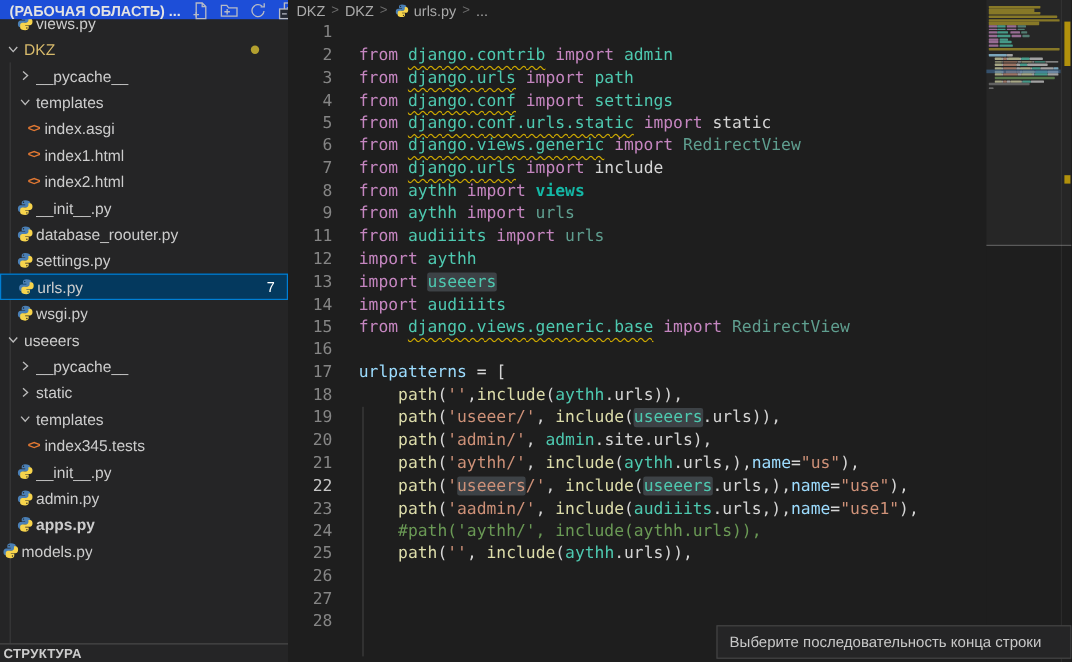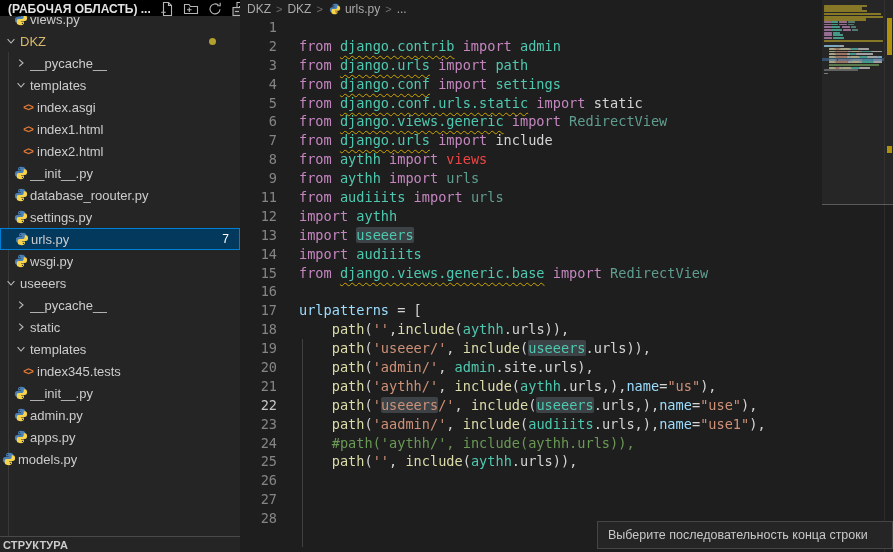--- a/index.html
+++ b/index.html
@@ -1,21 +1,21 @@
 <!DOCTYPE html>
 <html><head>
 <meta charset="utf-8">
 <style>
   html,body{margin:0;padding:0;background:#1e1e1e;}
   body{width:893px;height:552px;overflow:hidden;position:relative;
        font-family:"Liberation Sans",sans-serif;-webkit-font-smoothing:antialiased;}
 
   
   #sidebar{position:absolute;left:0;top:0;width:240px;height:552px;background:#252526;overflow:hidden;}
-  #sb-header{position:absolute;left:0;top:0;width:240px;height:16px;background:#000000;z-index:5;
+  #sb-header{position:absolute;left:0;top:0;width:240px;height:16px;background:#1d4ed8;z-index:5;
              display:flex;align-items:center;padding:1px 4px 0 8px;box-sizing:border-box;}
   #sb-title{font-size:12px;font-weight:bold;color:#e3e3e3;white-space:nowrap;flex:0 1 auto;}
   .sb-actions{display:flex;margin-left:8px;gap:8px;align-items:center;}
   .sb-act{width:16px;height:16px;cursor:pointer;opacity:.92;}
   .sb-act svg{stroke:#c5c5c5;fill:none;stroke-width:1.1px;}
 
   #tree{position:absolute;left:0;top:8px;width:240px;z-index:1;}
   .tguide{position:absolute;left:8px;top:44px;width:1px;height:490px;background:rgba(255,255,255,0.09);}
   .trow{height:22px;display:flex;align-items:center;font-size:13px;color:#cccccc;cursor:pointer;
         position:relative;box-sizing:border-box;white-space:nowrap;}
@@ -245,21 +245,21 @@
       </div>
       <div class="trow" style="padding-left: 12px;">
         <span class="ficon">
           <svg width="14" height="14" viewBox="0 0 14 14">
             <path fill="#4a7fb5" d="M7 .8C5.2.8 4.1 1.6 4.1 2.9v1.6H7v.5H3.1C1.8 5 .9 6.1.9 7.9c0 1.7.8 2.8 2.1 2.8h1.3V9.1c0-1.2 1-2.1 2.2-2.1h2.9c1 0 1.8-.8 1.8-1.8V2.9C11.2 1.6 9.5.8 7 .8zM5.6 2a.6.6 0 1 1 0 1.2.6.6 0 0 1 0-1.2z"></path>
             <path fill="#f7d44c" d="M7 13.2c1.8 0 2.9-.8 2.9-2.1V9.5H7V9h3.9c1.3 0 2.2-1.1 2.2-2.9 0-1.7-.8-2.8-2.1-2.8H9.7v1.6c0 1.2-1 2.1-2.2 2.1H4.6c-1 0-1.8.8-1.8 1.8v2.3c0 1.3 1.7 2.1 4.2 2.1zm1.4-1.2a.6.6 0 1 1 0-1.2.6.6 0 0 1 0 1.2z"></path>
           </svg>
         </span>
         <span class="tlabel">admin.py</span>
       </div>
-      <div class="trow" style="padding-left: 12px;">
+      <div class="trow" style="padding-left: 12px; font-weight: bold;">
         <span class="ficon">
           <svg width="14" height="14" viewBox="0 0 14 14">
             <path fill="#4a7fb5" d="M7 .8C5.2.8 4.1 1.6 4.1 2.9v1.6H7v.5H3.1C1.8 5 .9 6.1.9 7.9c0 1.7.8 2.8 2.1 2.8h1.3V9.1c0-1.2 1-2.1 2.2-2.1h2.9c1 0 1.8-.8 1.8-1.8V2.9C11.2 1.6 9.5.8 7 .8zM5.6 2a.6.6 0 1 1 0 1.2.6.6 0 0 1 0-1.2z"></path>
             <path fill="#f7d44c" d="M7 13.2c1.8 0 2.9-.8 2.9-2.1V9.5H7V9h3.9c1.3 0 2.2-1.1 2.2-2.9 0-1.7-.8-2.8-2.1-2.8H9.7v1.6c0 1.2-1 2.1-2.2 2.1H4.6c-1 0-1.8.8-1.8 1.8v2.3c0 1.3 1.7 2.1 4.2 2.1zm1.4-1.2a.6.6 0 1 1 0-1.2.6.6 0 0 1 0 1.2z"></path>
           </svg>
         </span>
         <span class="tlabel">apps.py</span>
       </div>
       <div class="trow" style="">
         <span class="ficon">
@@ -302,21 +302,21 @@
     </div>
   <div id="code">
     <div id="indent-guide" style="left: 62px; top: 321.3px; height: 207.9px;"></div>
   <div class="cl"><span class="ln">1</span><span class="lc"></span></div>
       <div class="cl"><span class="ln">2</span><span class="lc"><span style="color: rgb(197, 134, 192);">from </span><span class="sq" style="color: rgb(78, 201, 176);">django.contrib</span><span style="color: rgb(212, 212, 212);"> </span><span style="color: rgb(197, 134, 192);">import</span><span style="color: rgb(212, 212, 212);"> </span><span style="color: rgb(78, 201, 176);">admin</span></span></div>
       <div class="cl"><span class="ln">3</span><span class="lc"><span style="color: rgb(197, 134, 192);">from </span><span class="sq" style="color: rgb(78, 201, 176);">django.urls</span><span style="color: rgb(212, 212, 212);"> </span><span style="color: rgb(197, 134, 192);">import</span><span style="color: rgb(212, 212, 212);"> </span><span style="color: rgb(78, 201, 176);">path</span></span></div>
       <div class="cl"><span class="ln">4</span><span class="lc"><span style="color: rgb(197, 134, 192);">from </span><span class="sq" style="color: rgb(78, 201, 176);">django.conf</span><span style="color: rgb(212, 212, 212);"> </span><span style="color: rgb(197, 134, 192);">import</span><span style="color: rgb(212, 212, 212);"> </span><span style="color: rgb(78, 201, 176);">settings</span></span></div>
       <div class="cl"><span class="ln">5</span><span class="lc"><span style="color: rgb(197, 134, 192);">from </span><span class="sq" style="color: rgb(78, 201, 176);">django.conf.urls.static</span><span style="color: rgb(212, 212, 212);"> </span><span style="color: rgb(197, 134, 192);">import</span><span style="color: rgb(212, 212, 212);"> </span><span style="color: rgb(212, 212, 212);">static</span></span></div>
       <div class="cl"><span class="ln">6</span><span class="lc"><span style="color: rgb(197, 134, 192);">from </span><span class="sq" style="color: rgb(78, 201, 176);">django.views.generic</span><span style="color: rgb(212, 212, 212);"> </span><span style="color: rgb(197, 134, 192);">import</span><span style="color: rgb(212, 212, 212);"> </span><span style="color: rgb(95, 158, 143);">RedirectView</span></span></div>
       <div class="cl"><span class="ln">7</span><span class="lc"><span style="color: rgb(197, 134, 192);">from </span><span class="sq" style="color: rgb(78, 201, 176);">django.urls</span><span style="color: rgb(212, 212, 212);"> </span><span style="color: rgb(197, 134, 192);">import</span><span style="color: rgb(212, 212, 212);"> </span><span style="color: rgb(212, 212, 212);">include</span></span></div>
-      <div class="cl"><span class="ln">8</span><span class="lc"><span style="color: rgb(197, 134, 192);">from </span><span style="color: rgb(78, 201, 176);">aythh</span><span style="color: rgb(212, 212, 212);"> </span><span style="color: rgb(197, 134, 192);">import</span><span style="color: rgb(212, 212, 212);"> </span><span style="color: #ef4444;">views</span></span></div>
+      <div class="cl"><span class="ln">8</span><span class="lc"><span style="color: rgb(197, 134, 192);">from </span><span style="color: rgb(78, 201, 176);">aythh</span><span style="color: rgb(212, 212, 212);"> </span><span style="color: rgb(197, 134, 192);">import</span><span style="color: rgb(212, 212, 212);"> </span><span style="color: #14b8a6; font-weight: bold;">views</span></span></div>
       <div class="cl"><span class="ln">9</span><span class="lc"><span style="color: rgb(197, 134, 192);">from </span><span style="color: rgb(78, 201, 176);">aythh</span><span style="color: rgb(212, 212, 212);"> </span><span style="color: rgb(197, 134, 192);">import</span><span style="color: rgb(212, 212, 212);"> </span><span style="color: rgb(95, 158, 143);">urls</span></span></div>
       <div class="cl"><span class="ln">11</span><span class="lc"><span style="color: rgb(197, 134, 192);">from </span><span style="color: rgb(78, 201, 176);">audiiits</span><span style="color: rgb(212, 212, 212);"> </span><span style="color: rgb(197, 134, 192);">import</span><span style="color: rgb(212, 212, 212);"> </span><span style="color: rgb(95, 158, 143);">urls</span></span></div>
       <div class="cl"><span class="ln">12</span><span class="lc"><span style="color: rgb(197, 134, 192);">import</span><span style="color: rgb(212, 212, 212);"> </span><span style="color: rgb(78, 201, 176);">aythh</span></span></div>
       <div class="cl"><span class="ln">13</span><span class="lc"><span style="color: rgb(197, 134, 192);">import</span><span style="color: rgb(212, 212, 212);"> </span><span class="whl" style="color: rgb(78, 201, 176);">useeers</span></span></div>
       <div class="cl"><span class="ln">14</span><span class="lc"><span style="color: rgb(197, 134, 192);">import</span><span style="color: rgb(212, 212, 212);"> </span><span style="color: rgb(78, 201, 176);">audiiits</span></span></div>
       <div class="cl"><span class="ln">15</span><span class="lc"><span style="color: rgb(197, 134, 192);">from </span><span class="sq" style="color: rgb(78, 201, 176);">django.views.generic.base</span><span style="color: rgb(212, 212, 212);"> </span><span style="color: rgb(197, 134, 192);">import</span><span style="color: rgb(212, 212, 212);"> </span><span style="color: rgb(95, 158, 143);">RedirectView</span></span></div>
       <div class="cl"><span class="ln">16</span><span class="lc"></span></div>
       <div class="cl"><span class="ln">17</span><span class="lc"><span style="color: rgb(156, 220, 254);">urlpatterns</span><span style="color: rgb(212, 212, 212);"> = [</span></span></div>
       <div class="cl"><span class="ln">18</span><span class="lc"><span style="color: rgb(212, 212, 212);">    </span><span style="color: rgb(220, 220, 170);">path</span><span style="color: rgb(212, 212, 212);">(</span><span style="color: rgb(206, 145, 120);">''</span><span style="color: rgb(212, 212, 212);">,</span><span style="color: rgb(220, 220, 170);">include</span><span style="color: rgb(212, 212, 212);">(</span><span style="color: rgb(78, 201, 176);">aythh</span><span style="color: rgb(212, 212, 212);">.urls)),</span></span></div>
       <div class="cl"><span class="ln">19</span><span class="lc"><span style="color: rgb(212, 212, 212);">    </span><span style="color: rgb(220, 220, 170);">path</span><span style="color: rgb(212, 212, 212);">(</span><span style="color: rgb(206, 145, 120);">'useeer/'</span><span style="color: rgb(212, 212, 212);">, </span><span style="color: rgb(220, 220, 170);">include</span><span style="color: rgb(212, 212, 212);">(</span><span class="whl" style="color: rgb(78, 201, 176);">useeers</span><span style="color: rgb(212, 212, 212);">.urls)),</span></span></div>

